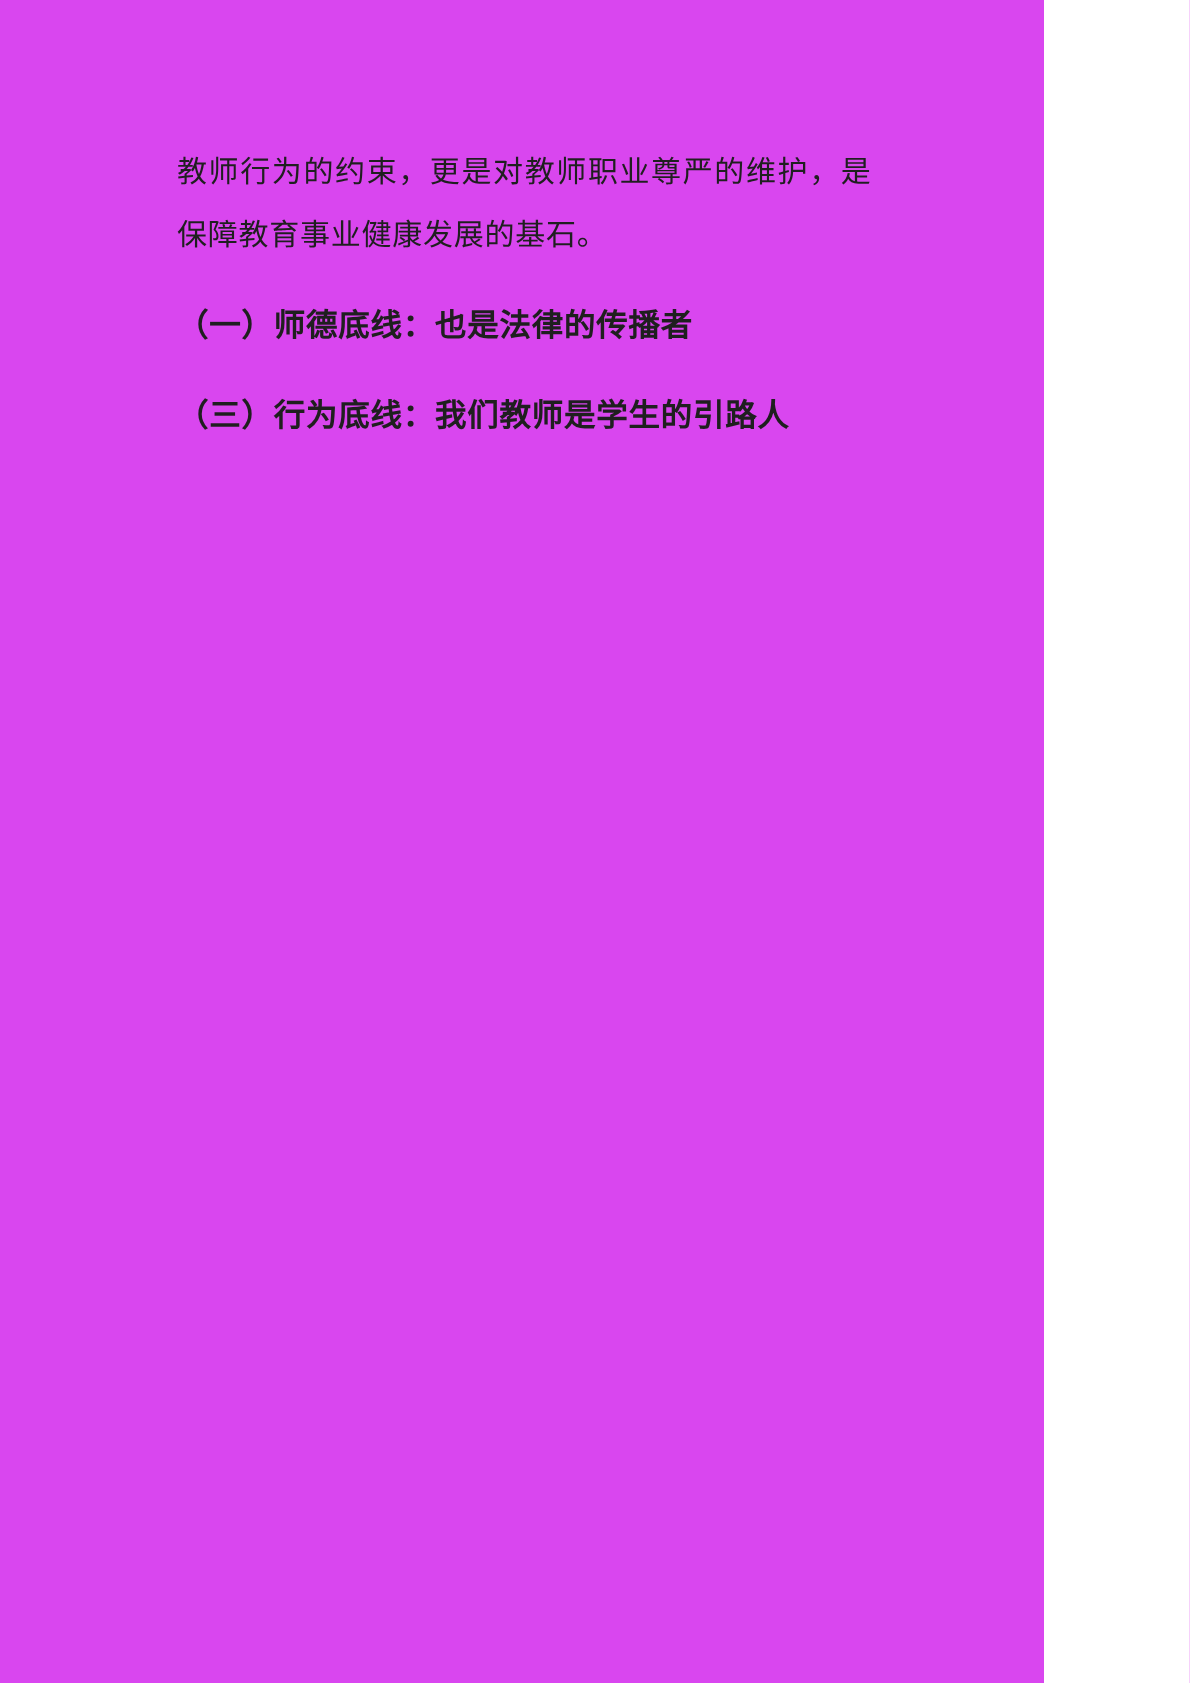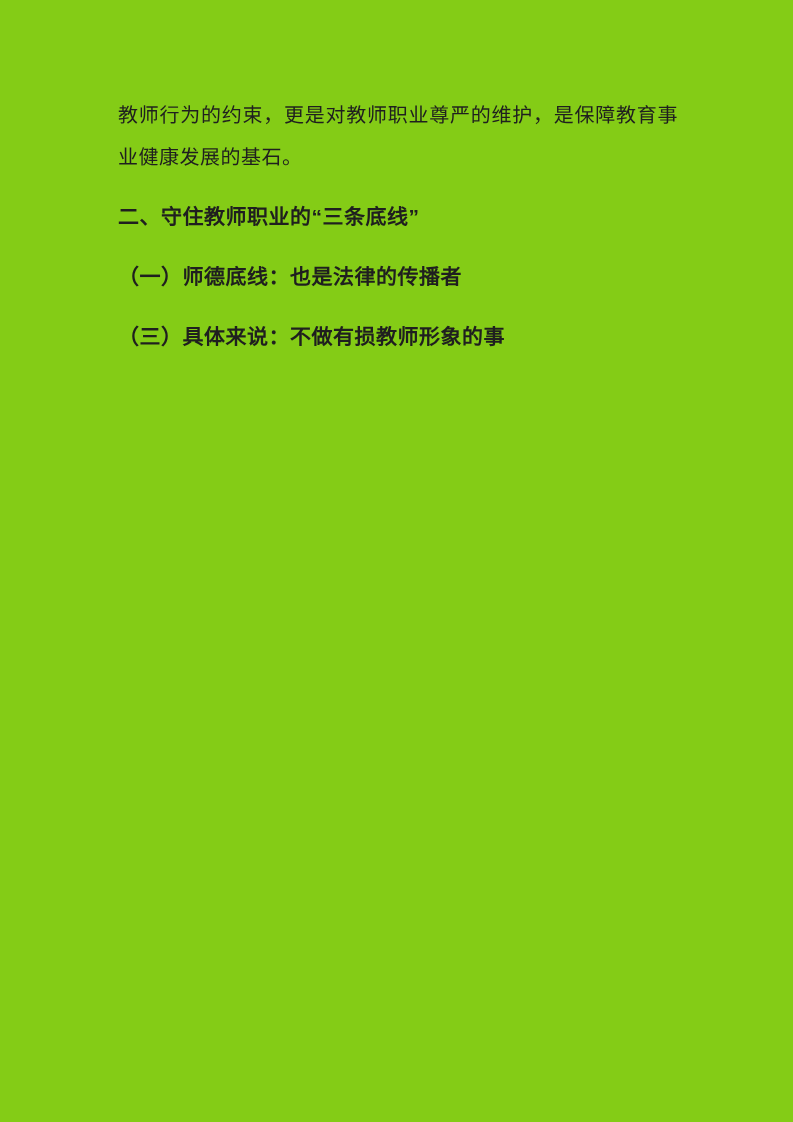--- a/index.html
+++ b/index.html
@@ -7,25 +7,25 @@
     padding: 0;
     background: #ffffff;
   }
   body {
     width: 793px;
     height: 1122px;
     overflow: hidden;
   }
   .page {
     box-sizing: border-box;
-    width: 793px;
+    width: 696px;
     height: 1122px;
     padding: 94px 115px 0 118px;
-    background: #84cc16;
-    font-family: Liberation Sans, sans-serif;
+    background: #d946ef;
+    font-family: Liberation Serif, serif;
     color: #1f1f1f;
   }
   .para {
     font-size: 20px;
     line-height: 42px;
     font-weight: 400;
     text-align: justify;
     text-justify: inter-ideograph;
     margin: 0 0 18px 0;
     letter-spacing: 0.5px;
@@ -38,22 +38,21 @@
     margin: 0 0 18px 0;
     letter-spacing: 0.5px;
   }
 </style>
 </head>
 <body>
 
 <div class="page">
   <p class="para">教师行为的约束，更是对教师职业尊严的维护，是保障教育事业健康发展的基石。</p>
 
-  <p class="heading">二、守住教师职业的“三条底线”</p>
 
 
   <p class="heading">（一）师德底线：也是法律的传播者</p>
 
 
 
 
-  <p class="heading">（三）具体来说：不做有损教师形象的事</p>
+  <p class="heading">（三）行为底线：我们教师是学生的引路人</p>
 </div>
 
 </body></html>

